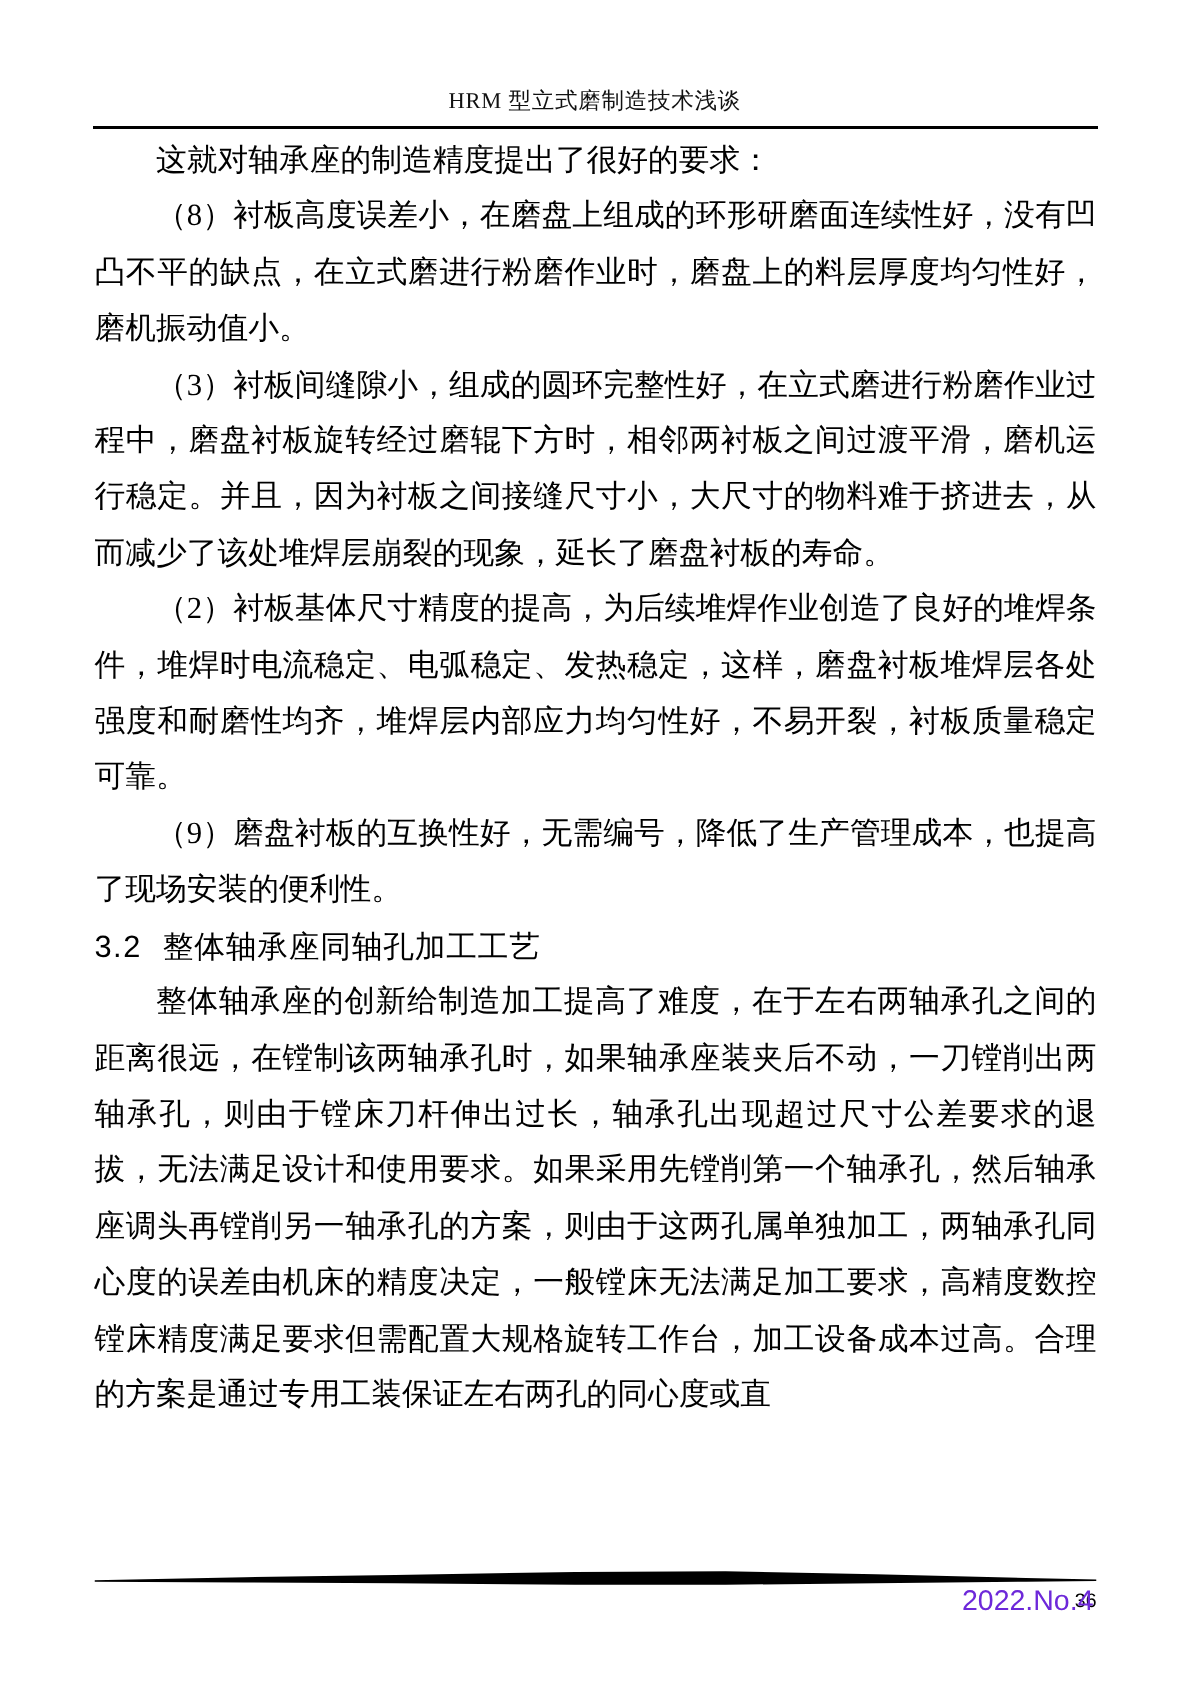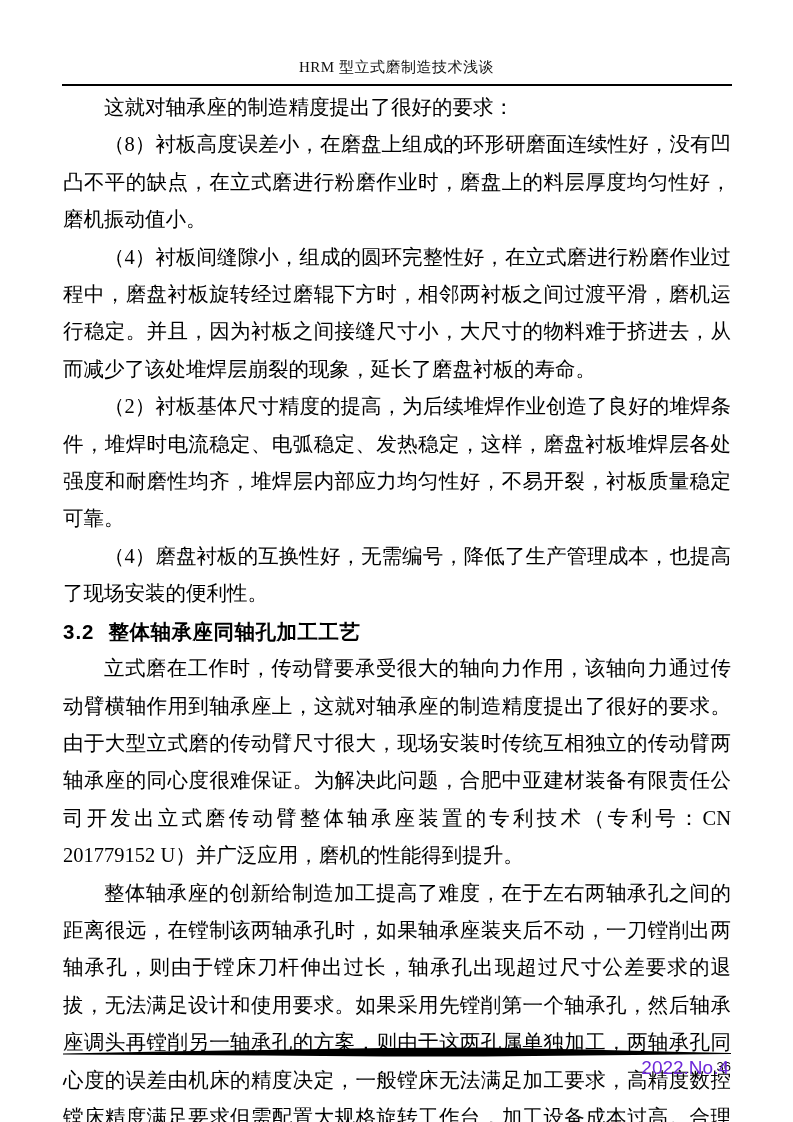--- a/index.html
+++ b/index.html
@@ -38,21 +38,21 @@
     width: 668px;
     font-size: 20.5px;
     line-height: 37.4px;
     text-align: justify;
     text-justify: inter-ideograph;
     color: #000;
   }
   .body-text p { text-indent: 2em; }
   .section-heading {
     font-family: "Liberation Sans", "DejaVu Sans", sans-serif;
-    font-weight: bold;
+    font-weight: normal;
     font-size: 20.5px;
     line-height: 37.4px;
     text-align: left;
   }
   .section-heading .sec-no { letter-spacing: 1px; }
   .section-heading .sec-title { margin-left: 14px; letter-spacing: 0.5px; }
   .footer {
     position: absolute;
     left: 63px;
     right: 62px;
@@ -84,29 +84,28 @@
 
 <div class="page">
 
   <div class="running-head">HRM 型立式磨制造技术浅谈</div>
 
   <div class="head-rule"></div>
 
   <div class="body-text">
     <p>这就对轴承座的制造精度提出了很好的要求：</p>
     <p>（8）衬板高度误差小，在磨盘上组成的环形研磨面连续性好，没有凹凸不平的缺点，在立式磨进行粉磨作业时，磨盘上的料层厚度均匀性好，磨机振动值小。</p>
-    <p>（4）衬板间缝隙小，组成的圆环完整性好，在立式磨进行粉磨作业过程中，磨盘衬板旋转经过磨辊下方时，相邻两衬板之间过渡平滑，磨机运行稳定。并且，因为衬板之间接缝尺寸小，大尺寸的物料难于挤进去，从而减少了该处堆焊层崩裂的现象，延长了磨盘衬板的寿命。</p>
+    <p>（3）衬板间缝隙小，组成的圆环完整性好，在立式磨进行粉磨作业过程中，磨盘衬板旋转经过磨辊下方时，相邻两衬板之间过渡平滑，磨机运行稳定。并且，因为衬板之间接缝尺寸小，大尺寸的物料难于挤进去，从而减少了该处堆焊层崩裂的现象，延长了磨盘衬板的寿命。</p>
     <p>（2）衬板基体尺寸精度的提高，为后续堆焊作业创造了良好的堆焊条件，堆焊时电流稳定、电弧稳定、发热稳定，这样，磨盘衬板堆焊层各处强度和耐磨性均齐，堆焊层内部应力均匀性好，不易开裂，衬板质量稳定可靠。</p>
-    <p>（4）磨盘衬板的互换性好，无需编号，降低了生产管理成本，也提高了现场安装的便利性。</p>
+    <p>（9）磨盘衬板的互换性好，无需编号，降低了生产管理成本，也提高了现场安装的便利性。</p>
 
     <div class="section-heading">
       <span class="sec-no">3.2</span><span class="sec-title">整体轴承座同轴孔加工工艺</span>
     </div>
 
-    <p>立式磨在工作时，传动臂要承受很大的轴向力作用，该轴向力通过传动臂横轴作用到轴承座上，这就对轴承座的制造精度提出了很好的要求。由于大型立式磨的传动臂尺寸很大，现场安装时传统互相独立的传动臂两轴承座的同心度很难保证。为解决此问题，合肥中亚建材装备有限责任公司开发出立式磨传动臂整体轴承座装置的专利技术（专利号：CN 201779152 U）并广泛应用，磨机的性能得到提升。</p>
     <p>整体轴承座的创新给制造加工提高了难度，在于左右两轴承孔之间的距离很远，在镗制该两轴承孔时，如果轴承座装夹后不动，一刀镗削出两轴承孔，则由于镗床刀杆伸出过长，轴承孔出现超过尺寸公差要求的退拔，无法满足设计和使用要求。如果采用先镗削第一个轴承孔，然后轴承座调头再镗削另一轴承孔的方案，则由于这两孔属单独加工，两轴承孔同心度的误差由机床的精度决定，一般镗床无法满足加工要求，高精度数控镗床精度满足要求但需配置大规格旋转工作台，加工设备成本过高。合理的方案是通过专用工装保证左右两孔的同心度或直</p>
   </div>
 
   <div class="footer">
     <svg class="footer-bar" viewBox="0 0 667 11" preserveAspectRatio="none" aria-hidden="true">
       <polygon fill="#000000" points="
         0,6.5 100,4.5 200,3 320,1 420,0.5 520,2.5 620,5 667,6
         667,7 620,7.5 520,8.5 420,9.5 320,9.5 200,8.5 100,8 0,7.5"></polygon>
     </svg>
     <div class="page-number">36</div>

